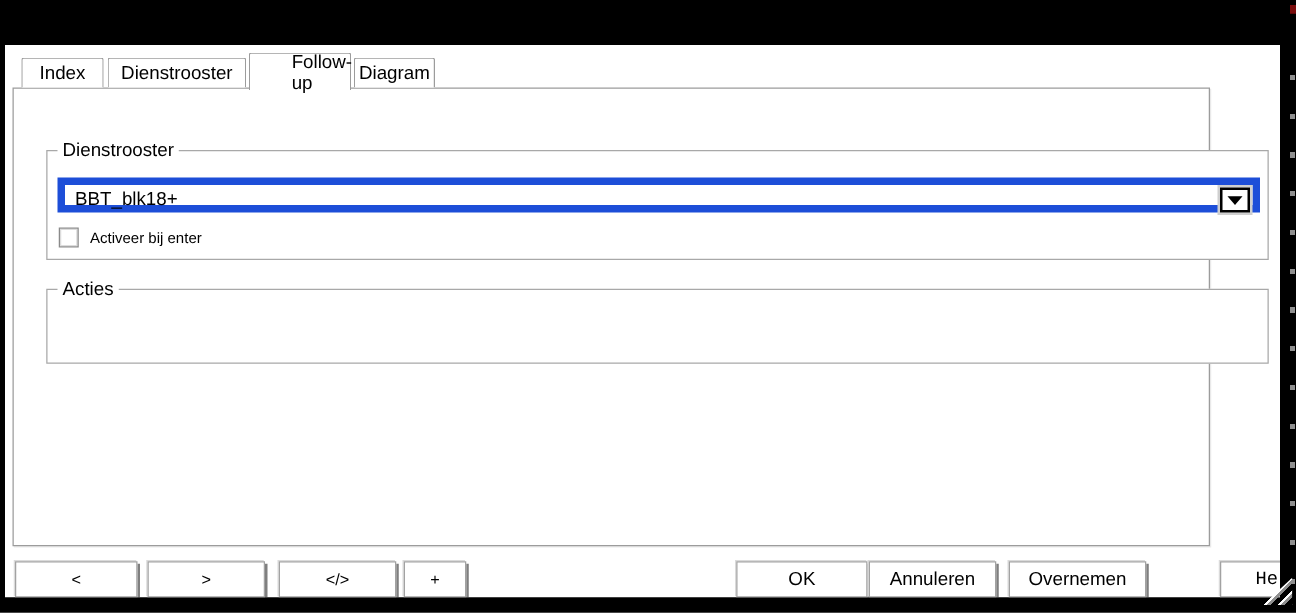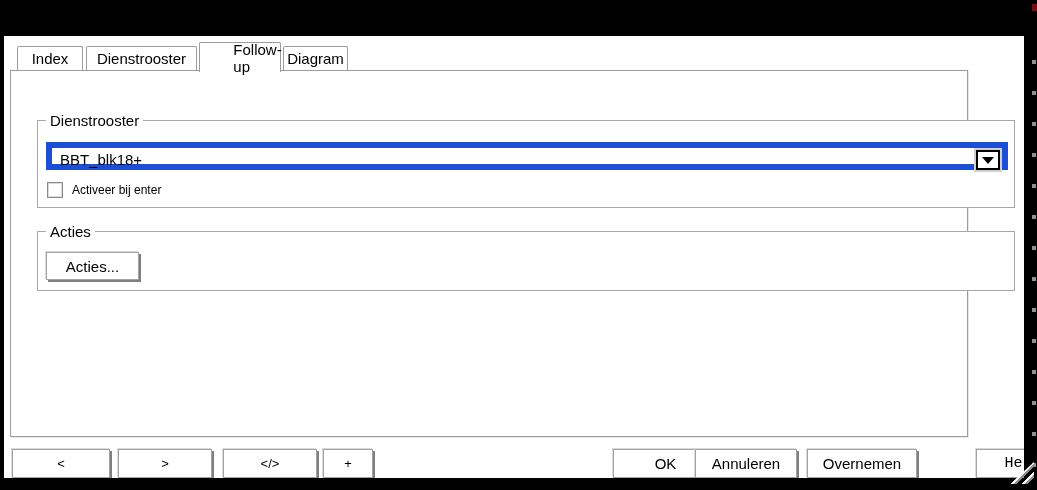--- a/index.html
+++ b/index.html
@@ -111,21 +111,21 @@
     color: #000; cursor: default;
   }
   .btn-acties { left: 8px; top: 20px; width: 93px; height: 28px; }
 
   .bottom-row .btn { top: 413px; height: 29px; }
   .btn-nav { font-size: 13px; }
   .btn-nav-0 { left: 8px;   width: 98px; }
   .btn-nav-1 { left: 114px; width: 94px; }
   .btn-nav-2 { left: 219px; width: 94px; }
   .btn-nav-3 { left: 319px; width: 50px; }
-  .btn-dlg-0 { left: 585px; width: 105px; margin-left: 24px; }
+  .btn-dlg-0 { left: 585px; width: 105px; }
   .btn-dlg-1 { left: 691px; width: 102px; }
   .btn-dlg-2 { left: 803px; width: 110px; }
   .btn-dlg-3 { left: 972px; width: 93px; font-family: Liberation Mono, monospace; }
 
   
   .right-strip { position: absolute; left: 1024px; top: 0; width: 13px; height: 490px; background: #000; }
   .edge-ticks {
     position: absolute; left: 8px; top: 60px; width: 4px; height: 420px;
     background: repeating-linear-gradient(to bottom, #8f8f8f 0 4px, transparent 4px 31px);
   }
@@ -168,21 +168,20 @@
         </div>
 
         <div class="checkbox-row">
           <span class="checkbox-box"></span>
           <span class="checkbox-label">Activeer bij enter</span>
         </div>
       </div>
 
       <div class="groupbox group-acties">
         <span class="group-label">Acties</span>
-        <div class="btn btn-acties">Acties...</div>
       </div>
 
     </div>
 
     <div class="bottom-row">
       <div class="btn btn-nav btn-nav-0">&lt;</div>
       <div class="btn btn-nav btn-nav-1">&gt;</div>
       <div class="btn btn-nav btn-nav-2">&lt;/&gt;</div>
       <div class="btn btn-nav btn-nav-3">+</div>
 

